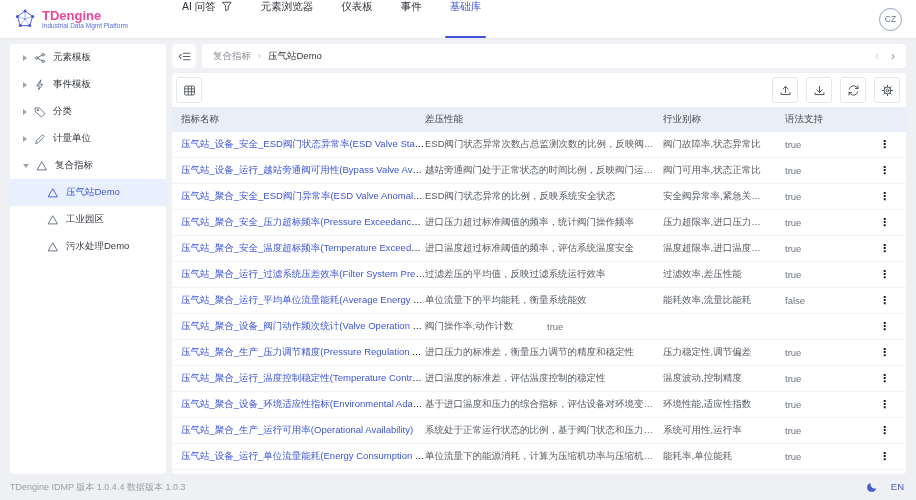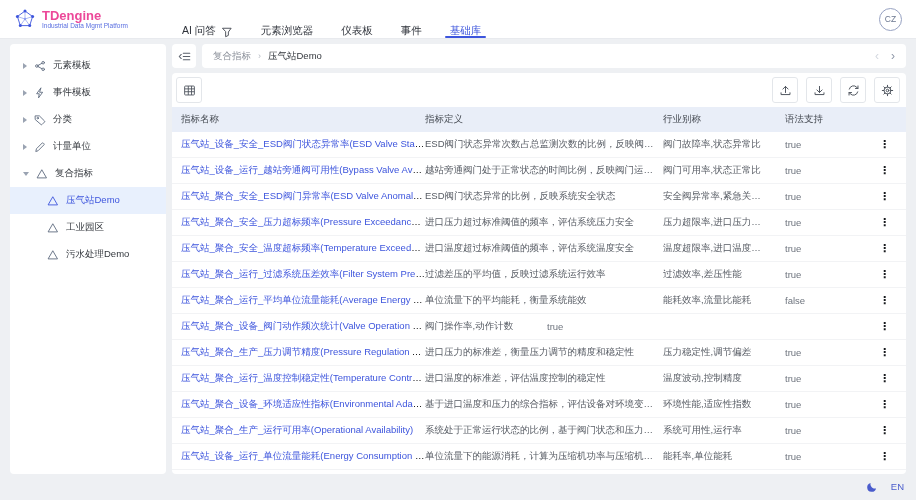--- a/index.html
+++ b/index.html
@@ -4,28 +4,28 @@
 <style>
   html,body{margin:0;padding:0}
   body{width:916px;height:500px;background:#eef0f3;font-family:"Liberation Sans","DejaVu Sans",sans-serif;overflow:hidden;display:flex;flex-direction:column}
   svg{display:block}
   
   .topbar{height:38px;background:#fff;display:flex;align-items:center;padding:0 14px;flex-shrink:0;box-shadow:0 1px 0 #e8eaee}
   .logo{display:flex;gap:6px;align-items:center;cursor:default}
   .logo-text .name{color:#ec4899;font-weight:bold;font-size:13px;line-height:13px}
   .logo-text .sub{color:#5a6fe0;font-size:6.5px;line-height:8px}
   .nav{display:flex;margin-left:40px;height:38px}
-  .nav-item{padding:0 14px;display:flex;align-items:flex-end;gap:5px;font-size:10.5px;color:#2e323a;position:relative;cursor:pointer;white-space:nowrap}
+  .nav-item{padding:0 14px;display:flex;align-items:flex-start;gap:5px;font-size:10.5px;color:#2e323a;position:relative;cursor:pointer;white-space:nowrap}
   .nav-item.active{color:#3d55dd}
   .nav-item.active::after{content:"";position:absolute;left:9px;right:9px;bottom:0;height:2.5px;background:#3d55dd;border-radius:2px}
   .nav-item .nicon{color:#3f444d;display:flex}
   .avatar{margin-left:auto;width:21px;height:21px;border:1px solid #97a2c2;border-radius:50%;color:#6b7790;font-size:8.5px;display:flex;align-items:center;justify-content:center;cursor:pointer;background:#fff}
   
   .workspace{flex:1;display:flex;padding:6px 10px 0;gap:6px;min-height:0}
-  .sidebar{width:156px;background:#fff;border-radius:4px;padding-top:8px;flex-shrink:0;overflow:hidden}
+  .sidebar{width:156px;background:#fff;border-radius:4px;flex-shrink:0;overflow:hidden}
   .tree-row{height:27px;display:flex;align-items:center;gap:7px;padding-left:13px;font-size:9.5px;color:#33373d;cursor:pointer;white-space:nowrap}
   .tree-row .ticon{color:#5f6b7f;display:flex;flex-shrink:0}
   .caret{width:0;height:0;border-style:solid;flex-shrink:0}
   .caret.r{border-width:3.5px 0 3.5px 4.5px;border-color:transparent transparent transparent #9aa3b2}
   .caret.d{border-width:4.5px 3.5px 0 3.5px;border-color:#9aa3b2 transparent transparent transparent}
   .tree-child{padding-left:37px}
   .tree-child.selected{background:#e8f0fd;color:#3d55dd}
   .tree-child.selected .ticon{color:#3d55dd}
   
   .content{flex:1;display:flex;flex-direction:column;min-width:0}
@@ -252,21 +252,21 @@
               <circle cx="8" cy="8" r="4.3"></circle>
                 <circle cx="8" cy="8" r="1.6"></circle>
               <path d="M8 1.6v2M8 12.4v2M1.6 8h2M12.4 8h2M3.5 3.5l1.4 1.4M11.1 11.1l1.4 1.4M12.5 3.5l-1.4 1.4M4.9 11.1l-1.4 1.4"></path>
             </svg>
           </span>
         </div>
       </div>
 
       <div class="thead">
         <div class="cell c-name hdr">指标名称</div>
-        <div class="cell c-def hdr">指标定义</div>
+        <div class="cell c-def hdr">差压性能</div>
         <div class="cell c-alias hdr">行业别称</div>
         <div class="cell c-syntax hdr">语法支持</div>
         <div class="c-act"></div>
       </div>
 
       <div id="table-body">
   <div class="trow">
     <div class="cell c-name"><span class="link">压气站_设备_安全_ESD阀门状态异常率(ESD Valve Status Anomaly Rate)</span></div>
     <div class="cell c-def">ESD阀门状态异常次数占总监测次数的比例，反映阀门安全状态</div>
     <div class="cell c-alias">阀门故障率,状态异常比</div>
@@ -291,21 +291,21 @@
     <div class="cell c-def">ESD阀门状态异常的比例，反映系统安全状态</div>
     <div class="cell c-alias">安全阀异常率,紧急关闭阀异常</div>
     <div class="cell c-syntax">true</div>
     <div class="c-act">
               <span class="dots">⋮</span>
             </div>
   </div>
 
   <div class="trow">
     <div class="cell c-name"><span class="link">压气站_聚合_安全_压力超标频率(Pressure Exceedance Frequency)</span></div>
-    <div class="cell c-def">进口压力超过标准阈值的频率，评估系统压力安全</div>
+    <div class="cell c-def">进口压力超过标准阈值的频率，统计阀门操作频率</div>
     <div class="cell c-alias">压力超限率,进口压力超频</div>
     <div class="cell c-syntax">true</div>
     <div class="c-act">
               <span class="dots">⋮</span>
             </div>
   </div>
 
   <div class="trow">
     <div class="cell c-name"><span class="link">压气站_聚合_安全_温度超标频率(Temperature Exceedance Frequency)</span></div>
     <div class="cell c-def">进口温度超过标准阈值的频率，评估系统温度安全</div>
@@ -393,20 +393,21 @@
     <div class="c-act">
               <span class="dots">⋮</span>
             </div>
   </div>
 </div>
     </div>
   </div>
 </div>
 
 <div class="footer">
+  <span>TDengine IDMP 版本 1.0.4.4 数据版本 1.0.3</span>
   <span class="foot-right">
     <span class="moon">
       <span>
         <svg width="12" height="12" viewBox="0 0 16 16" fill="#4a5ccc">
           <path d="M13.4 9.9A6 6 0 0 1 6.1 2.6 6 6 0 1 0 13.4 9.9z"></path>
         </svg>
       </span>
     </span>
     <span class="lang">EN</span>
   </span>

